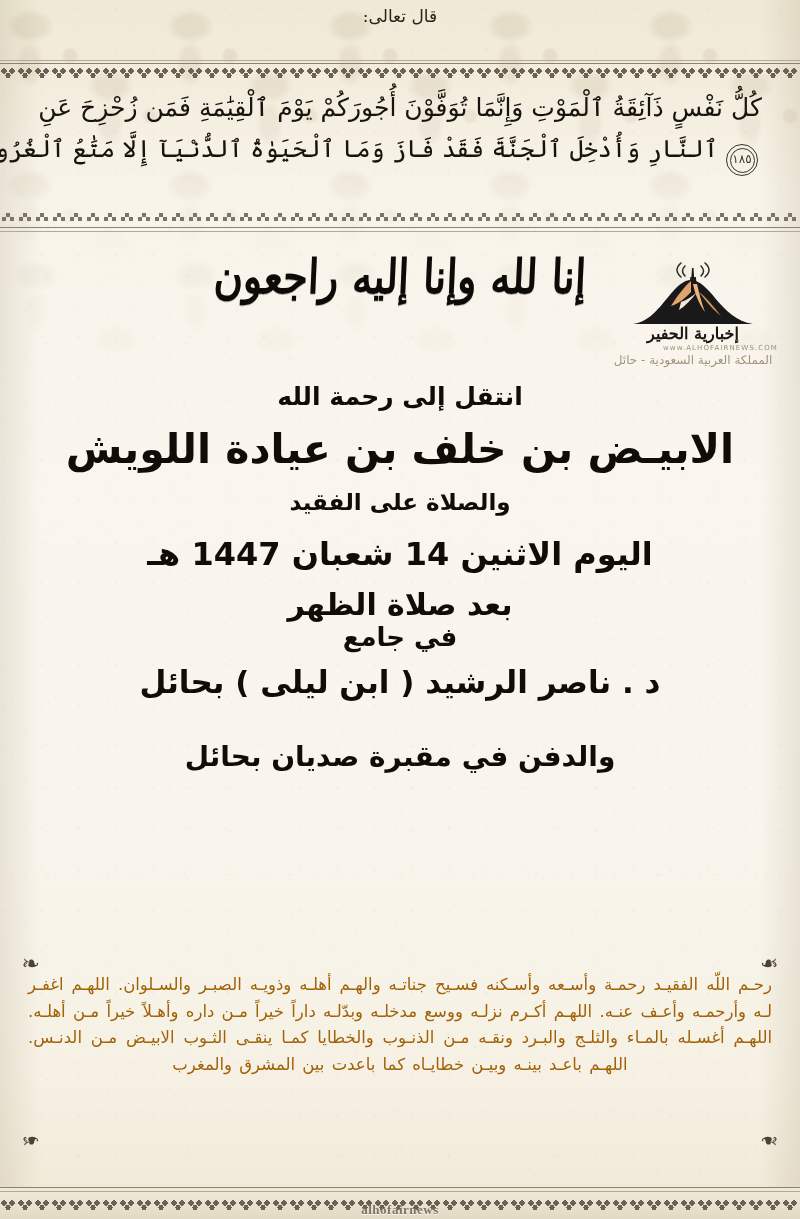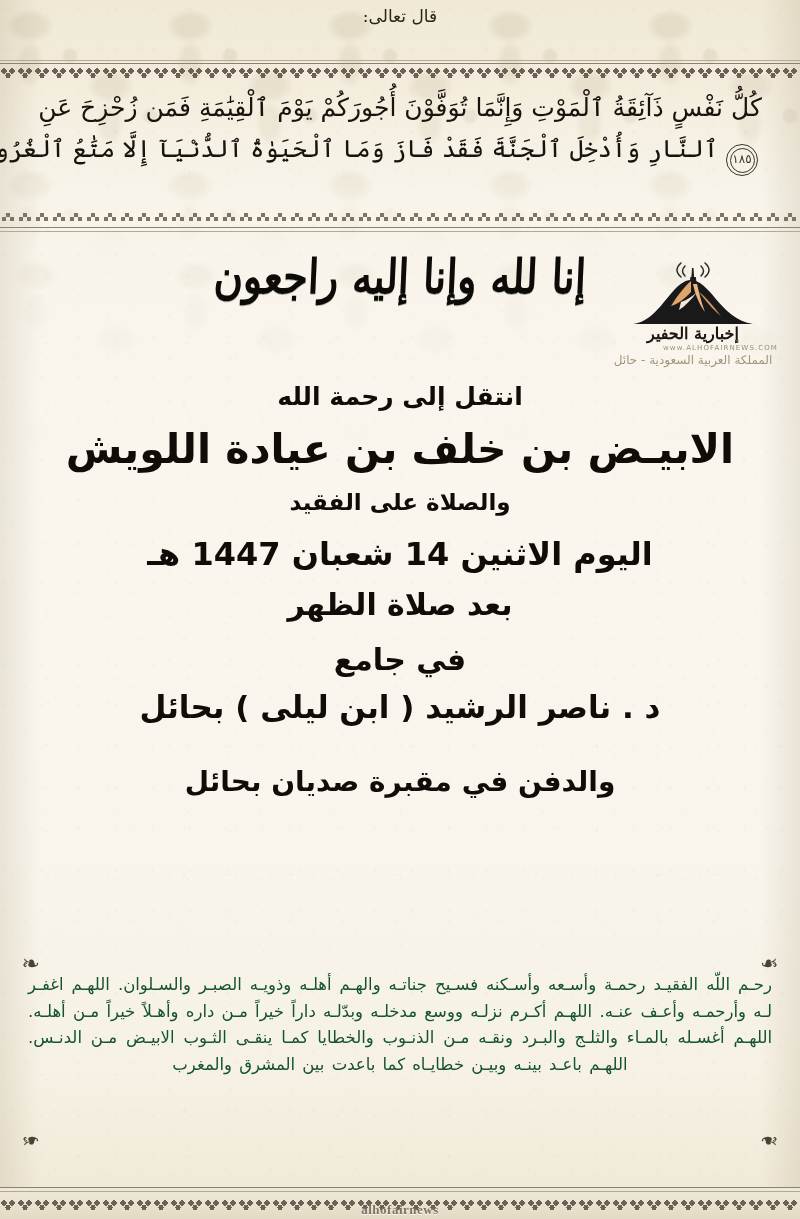--- a/index.html
+++ b/index.html
@@ -213,35 +213,35 @@
     box-sizing: border-box;
     color: #100d08;
     font-family: "DejaVu Sans", "Liberation Sans", sans-serif;
   }
   .an-line { font-weight: bold; white-space: nowrap; }
   .an-intro     { font-size: 25px; margin-bottom: 14px; }
   .an-name      { font-size: 41px; margin-bottom: 16px; letter-spacing: -.5px; }
   .an-prayer    { font-size: 23px; margin-bottom: 20px; }
   .an-date      { font-size: 32px; margin-bottom: 14px; }
   .an-time      { font-size: 30px; margin-bottom: 0; }
-  .an-at-mosque { font-size: 30px; margin-bottom: 12px; margin-top: 20px; }
+  .an-at-mosque { font-size: 26px; margin-bottom: 12px; }
   .an-mosque    { font-size: 31px; margin-bottom: 40px; }
   .an-burial    { font-size: 28px; }
 
   
   .dua {
     position: absolute;
     left: 28px; right: 28px;
     top: 972px;
     text-align: justify;
     text-align-last: center;
     font-family: "DejaVu Sans", "Liberation Sans", sans-serif;
     font-size: 16.5px;
     line-height: 1.62;
-    color: #14532d;
+    color: #a16207;
     word-spacing: 2px;
   }
   .dua-corner {
     position: absolute;
     width: 26px; height: 24px;
     color: #4a4236;
     font-size: 22px;
     line-height: 24px;
     font-family: "DejaVu Serif", serif;
   }

